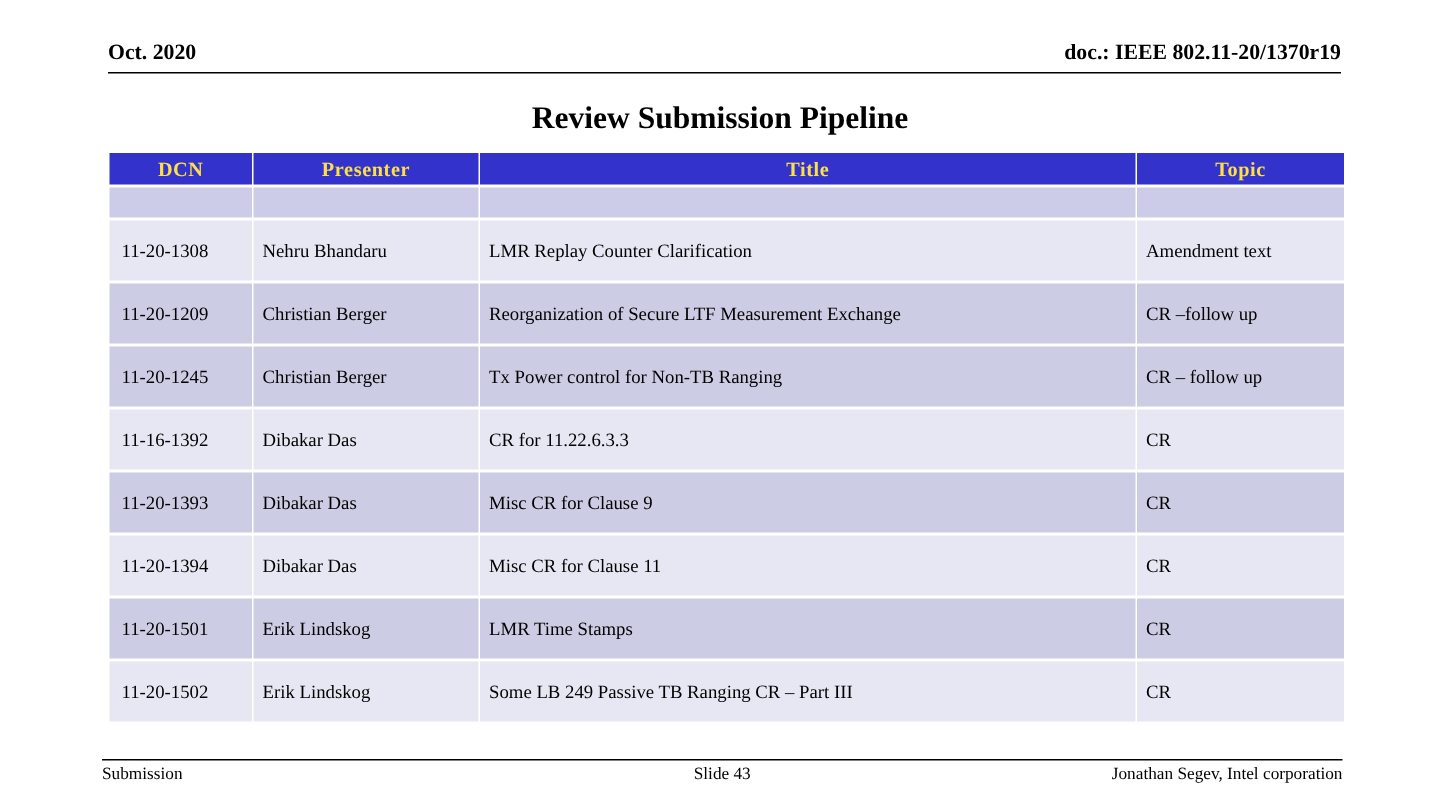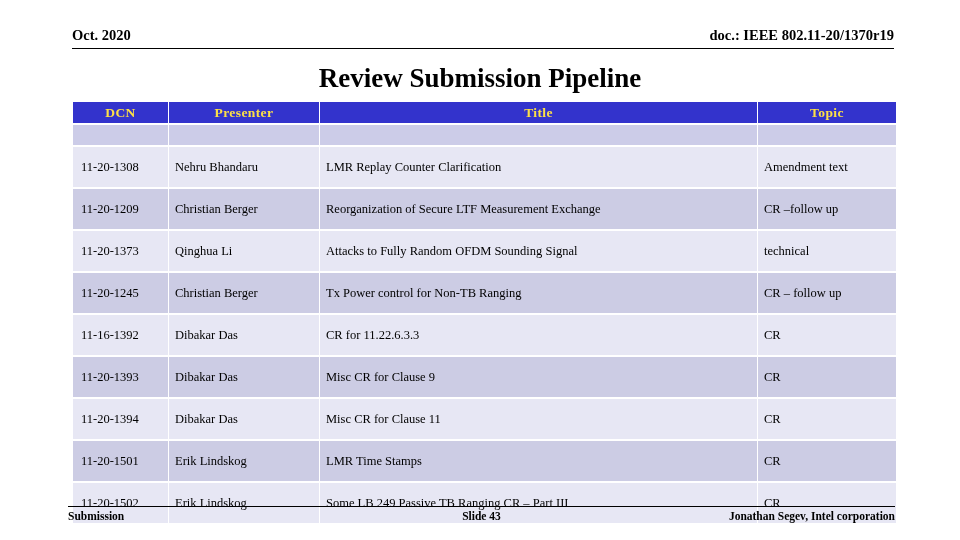--- a/index.html
+++ b/index.html
@@ -52,21 +52,21 @@
     white-space: nowrap;
   }
 
   
   .slide-title {
     position: absolute;
     left: 0;
     top: 62px;
     width: 960px;
     text-align: center;
-    font-size: 27px;
+    font-size: 21px;
     font-weight: bold;
     line-height: 33px;
     white-space: nowrap;
   }
 
   
   .pipeline-table {
     position: absolute;
     left: 72px;
     top: 100px;
@@ -109,21 +109,20 @@
   td.cell-dcn { padding-left: 8px; }
 
   
   .slide-footer {
     position: absolute;
     left: 68px;
     top: 506px;
     width: 827px;
     height: 20px;
     border-top: 1.4px solid #000000;
-    font-weight: bold;
   }
   .slide-footer .ft-left {
     position: absolute;
     left: 0;
     top: 3px;
     font-size: 11.5px;
     white-space: nowrap;
   }
   .slide-footer .ft-center {
     position: absolute;
@@ -181,26 +180,20 @@
         <td>Nehru Bhandaru</td>
         <td>LMR Replay Counter Clarification</td>
         <td>Amendment text</td>
       </tr>
       <tr class="row-dark">
         <td class="cell-dcn">11-20-1209</td>
         <td>Christian Berger</td>
         <td>Reorganization of Secure LTF Measurement Exchange</td>
         <td>CR –follow up</td>
       </tr>
-      <tr class="row-light">
-        <td class="cell-dcn">11-20-1373</td>
-        <td>Qinghua Li</td>
-        <td>Attacks to Fully Random OFDM Sounding Signal</td>
-        <td>technical</td>
-      </tr>
       <tr class="row-dark">
         <td class="cell-dcn">11-20-1245</td>
         <td>Christian Berger</td>
         <td>Tx Power control for Non-TB Ranging</td>
         <td>CR – follow up</td>
       </tr>
       <tr class="row-light">
         <td class="cell-dcn">11-16-1392</td>
         <td>Dibakar Das</td>
         <td>CR for 11.22.6.3.3</td>

